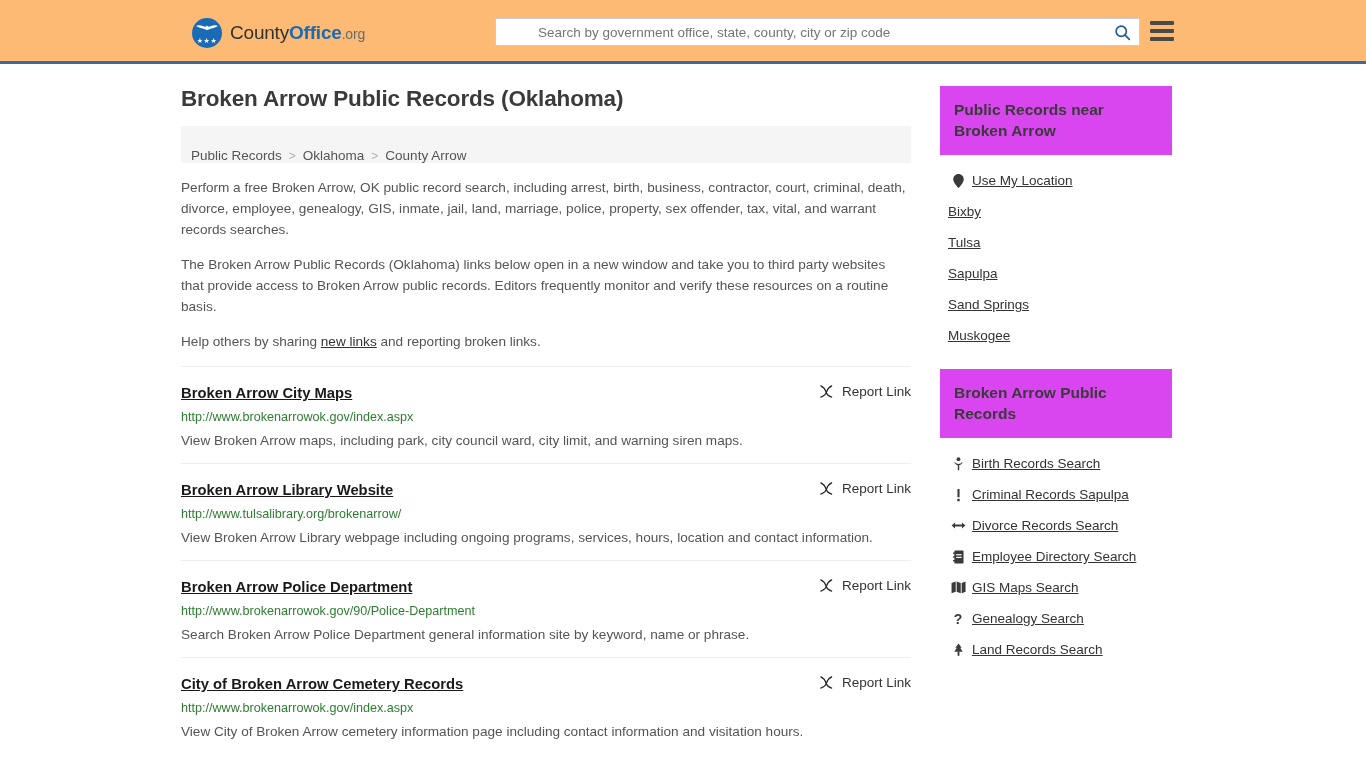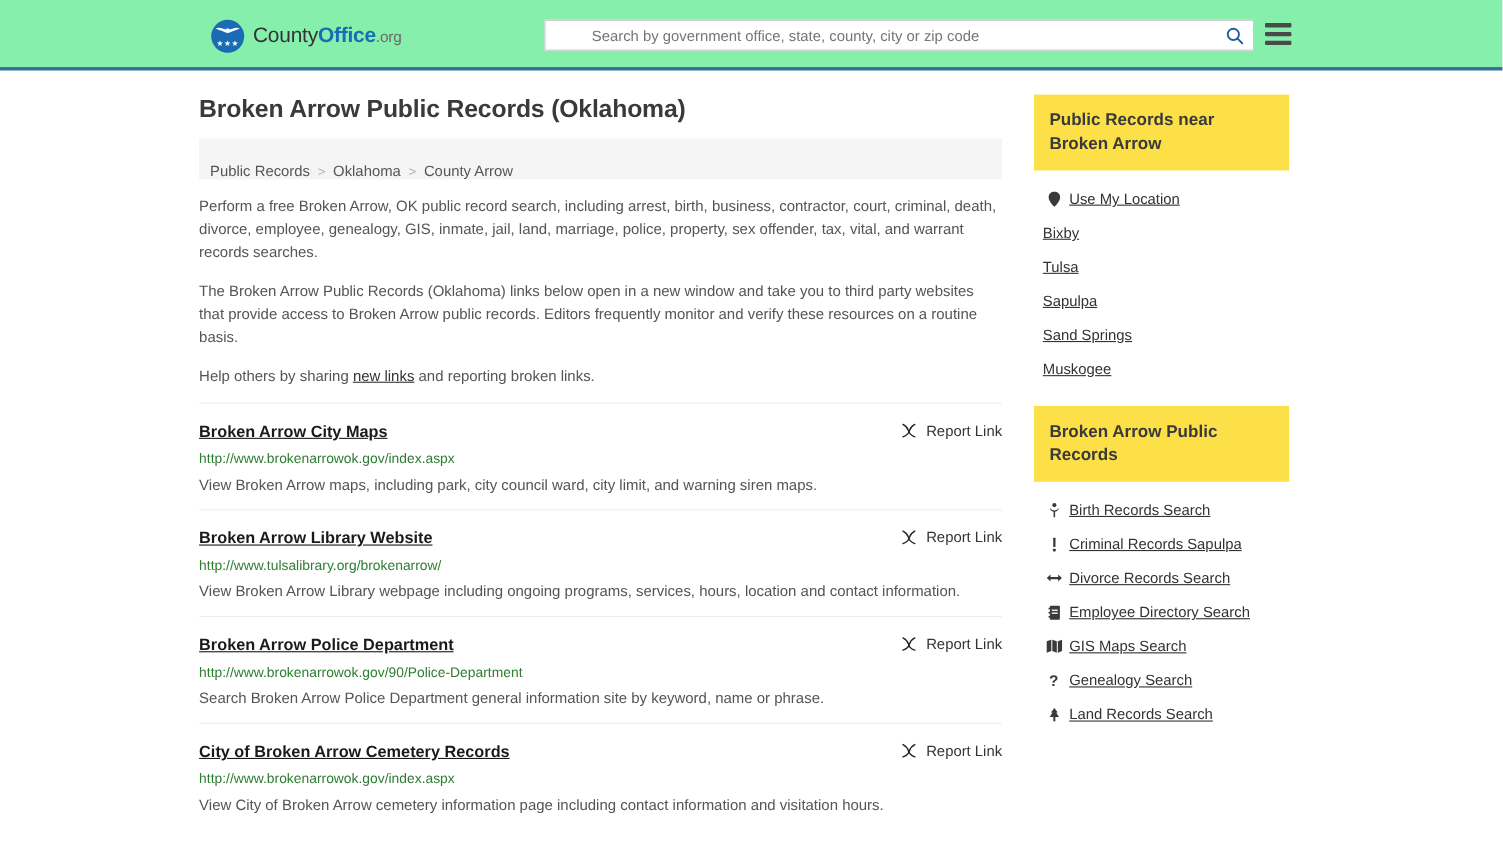--- a/index.html
+++ b/index.html
@@ -9,21 +9,21 @@
     overflow: hidden;
     background: #ffffff;
     font-family: "Liberation Sans", sans-serif;
     -webkit-font-smoothing: antialiased;
   }
 
   
   .header {
     position: relative;
     height: 64px;
-    background: #86efac;
+    background: #fdba74;
     border-bottom: 3px solid #39699f;
     display: flex;
     align-items: center;
   }
   .logo-wrap {
     position: absolute;
     left: 192px; top: 18px;
     display: flex; align-items: center;
     cursor: pointer;
   }
@@ -196,21 +196,21 @@
   }
   .result-desc {
     font-size: 13.6px;
     color: #555555;
     line-height: 21px;
     margin-top: 5px;
   }
 
   
   .panel-header {
-    background: #fde047;
+    background: #d946ef;
     padding: 13px 14px 14px 14px;
     font-size: 15.5px;
     font-weight: bold;
     color: #3a3a3a;
     line-height: 21px;
   }
   .panel-list {
     list-style: none;
     margin: 0;
     padding: 10px 0 4px 0;

